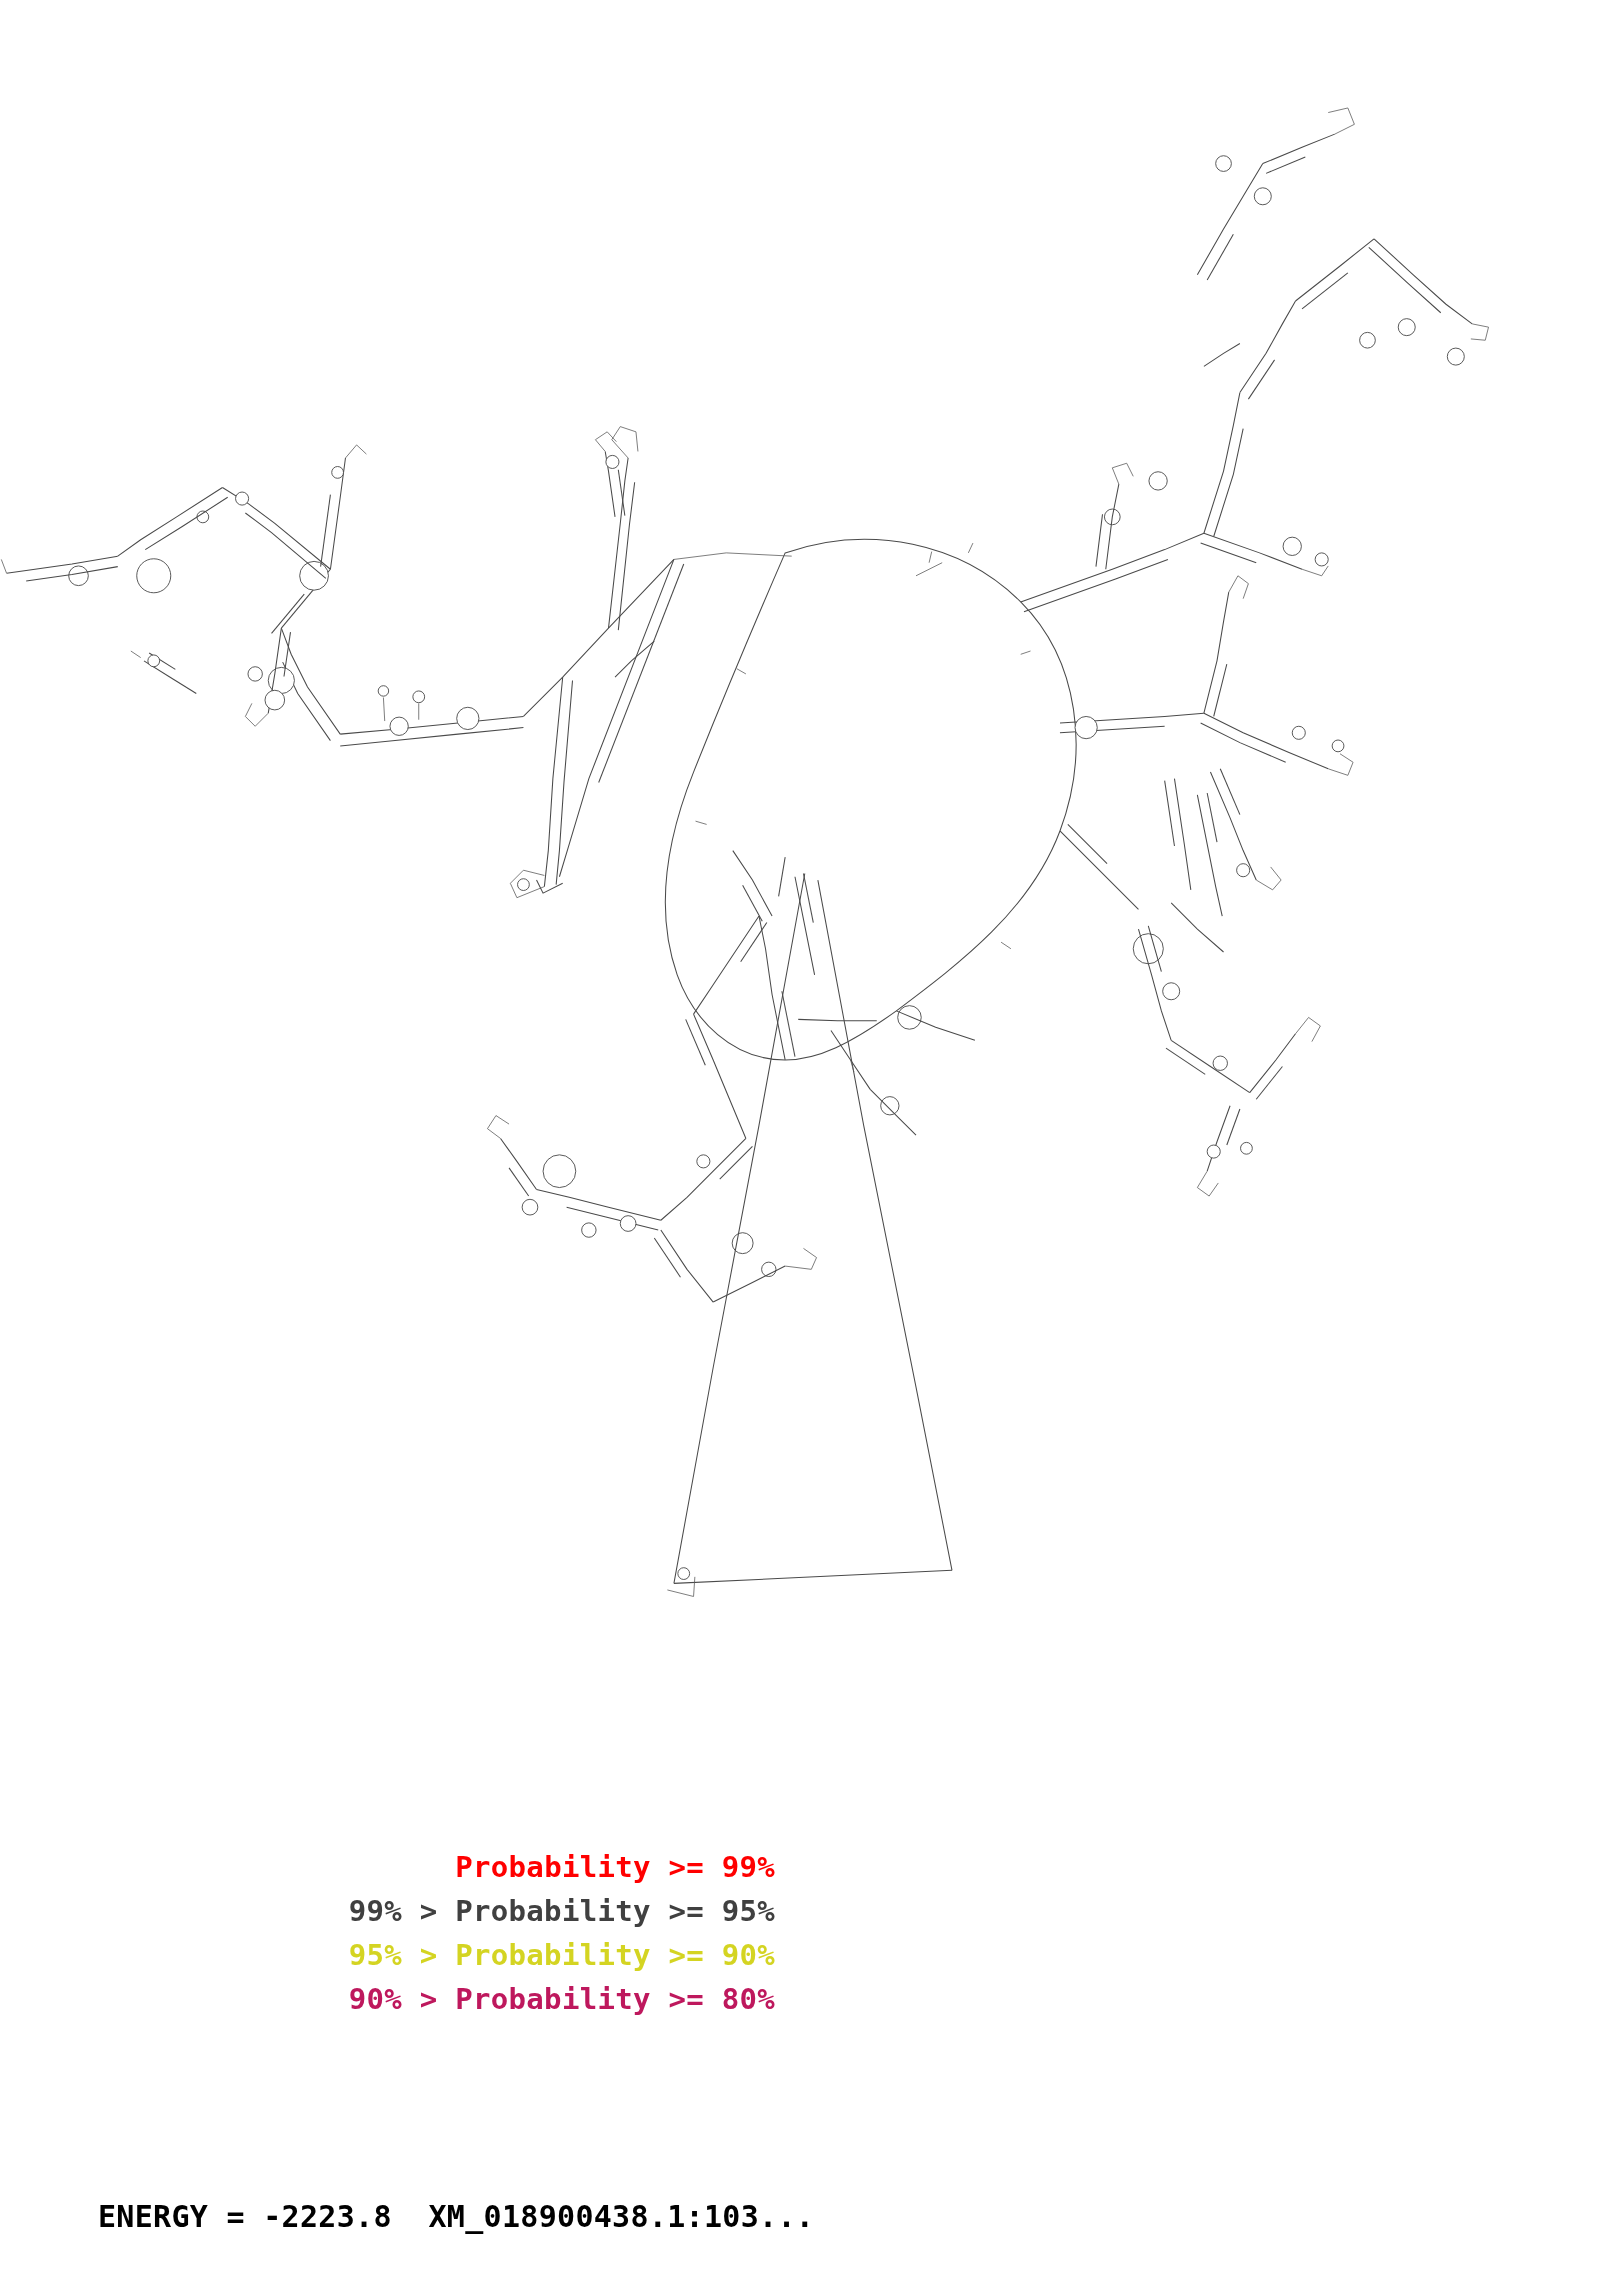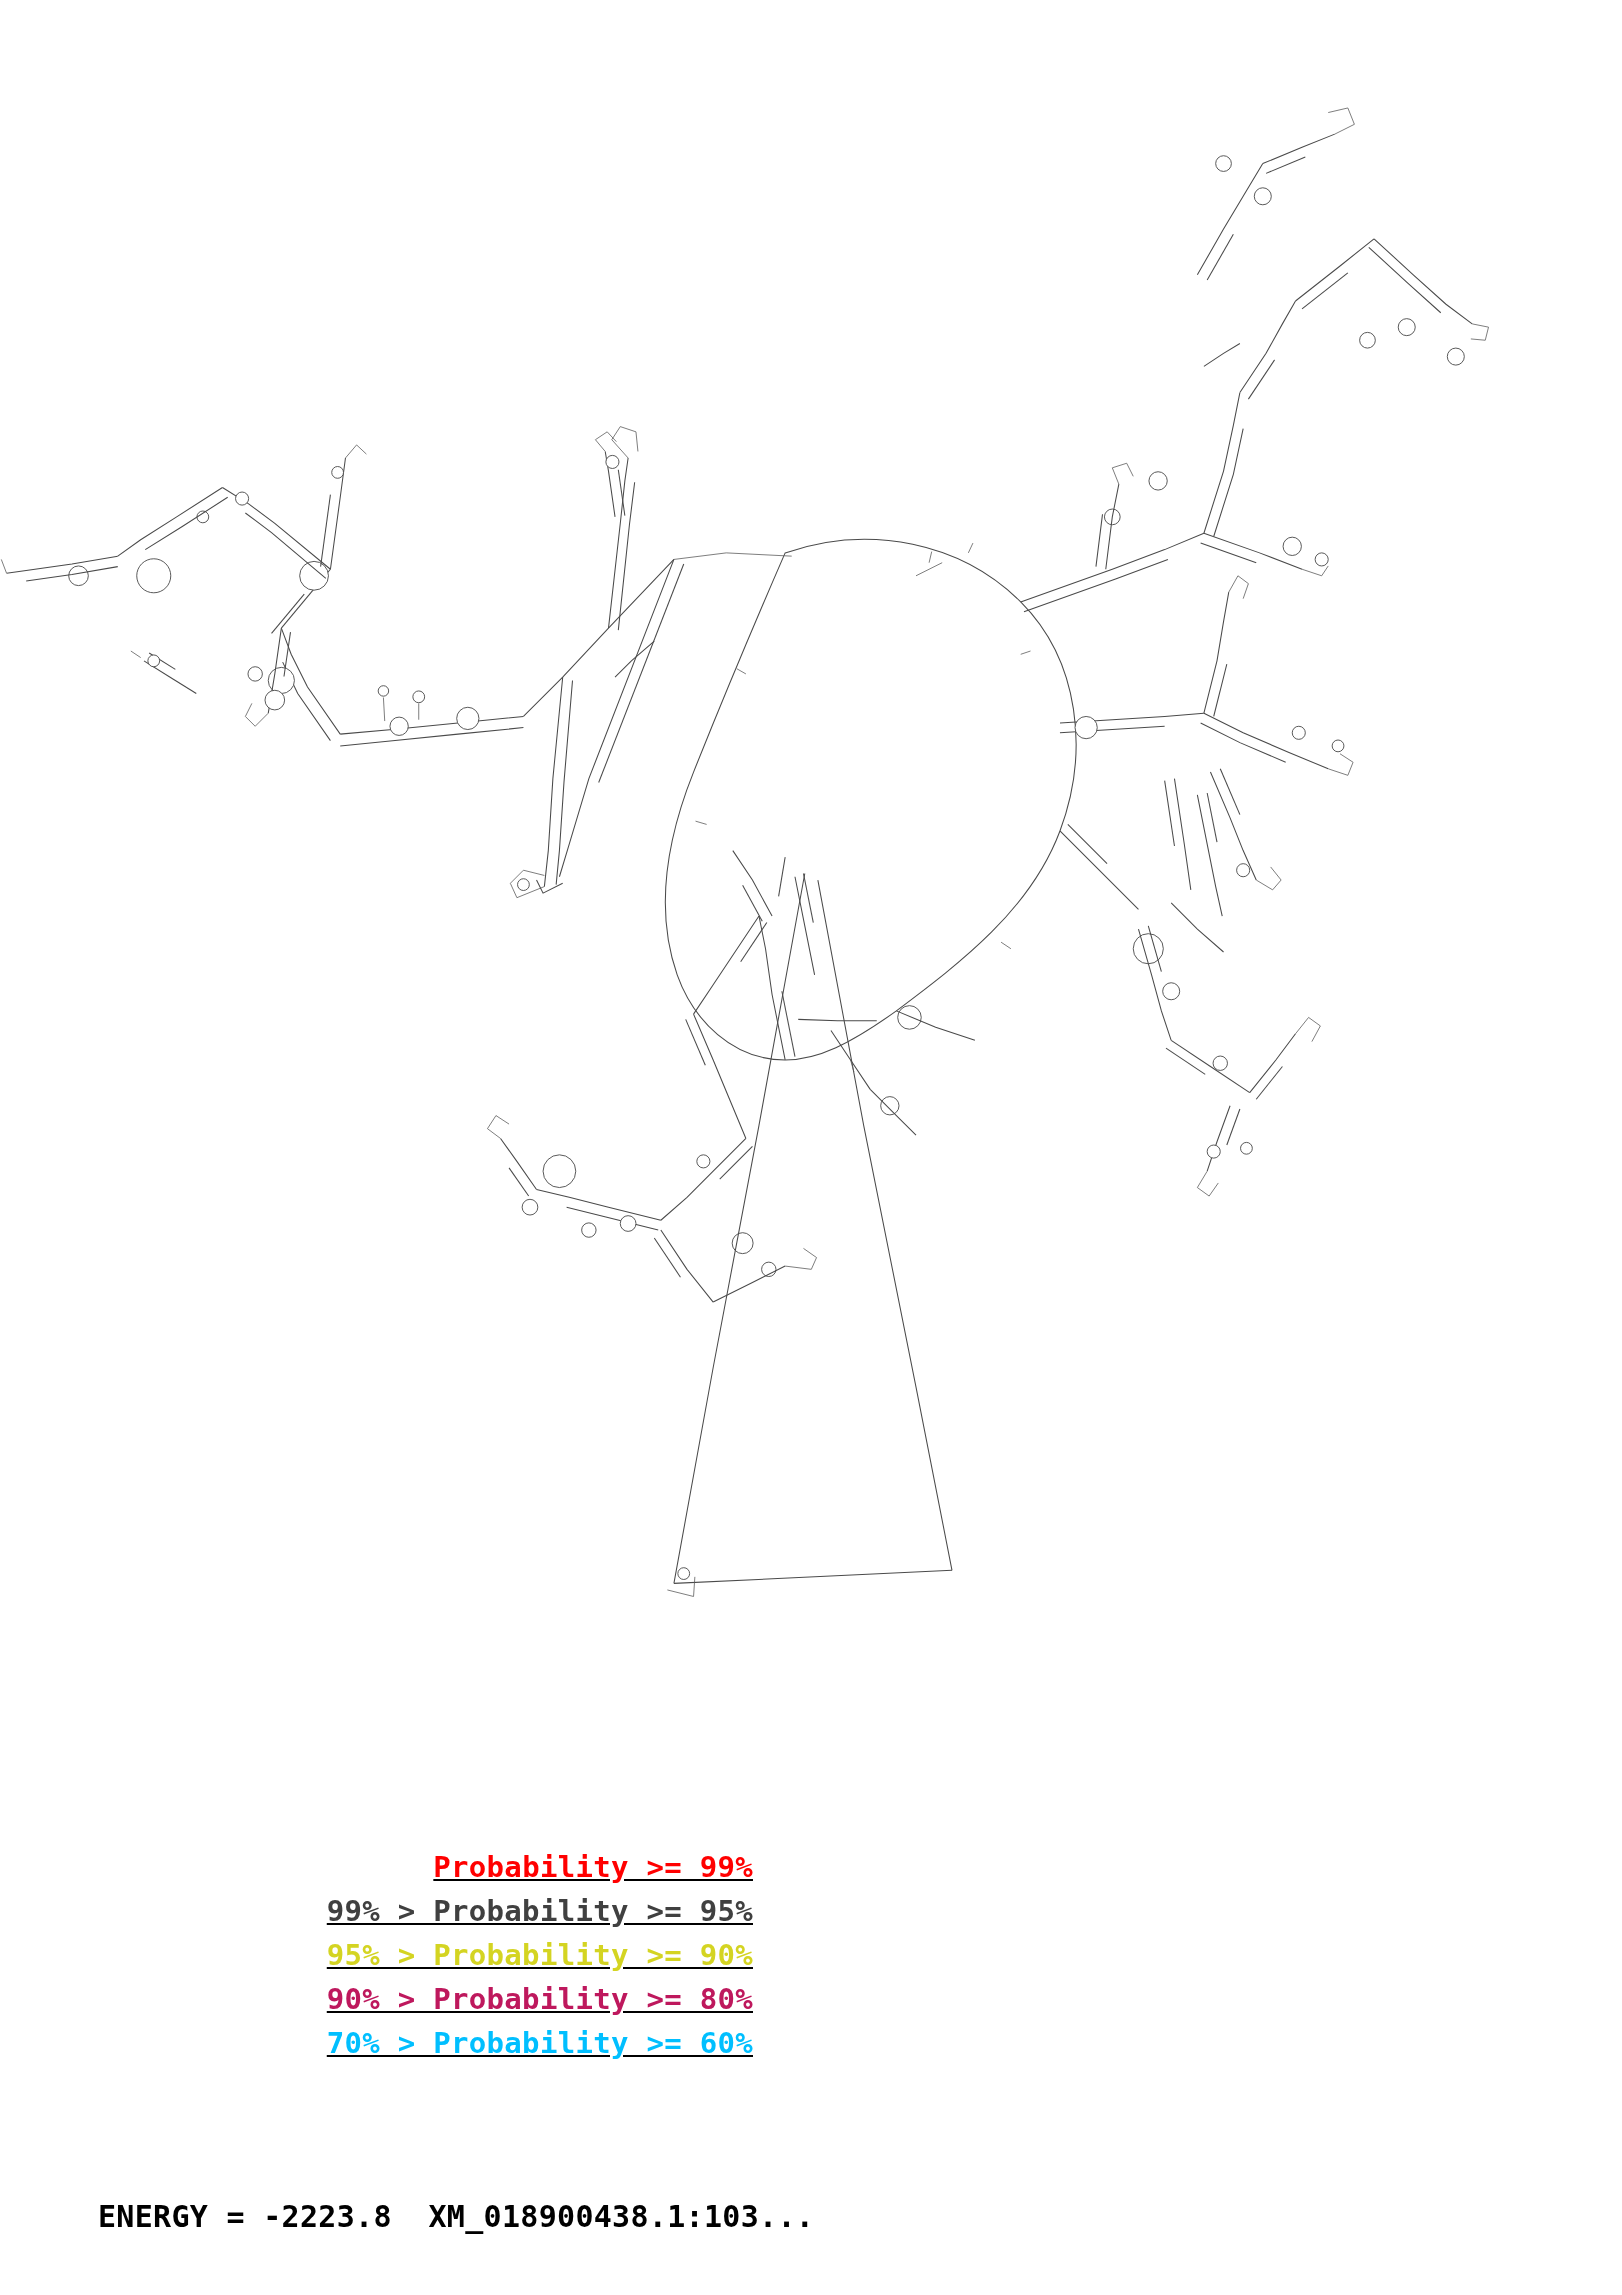--- a/index.html
+++ b/index.html
@@ -21,24 +21,23 @@
     width: 1622px;
     height: 1675px;
   }
   #structure-svg {
     display: block;
     width: 1622px;
     height: 1675px;
   }
   #legend-panel {
     position: absolute;
-    left: 86px;
+    left: 108px;
     top: 1845px;
     width: 851px;
-    text-decoration: underline;
   }
   .legend-row {
     font-family: "DejaVu Sans Mono", monospace;
     font-size: 29px;
     font-weight: bold;
     letter-spacing: 0.3px;
     line-height: 1.52;
     white-space: pre;
     text-align: right;
     width: 667px;
@@ -278,17 +277,16 @@
     </g>
 
   </svg>
 </div>
 
 <div id="legend-panel">
   <div class="legend-row" style="color:#ff0000">Probability &gt;= 99%</div>
   <div class="legend-row" style="color:#404040">99% &gt; Probability &gt;= 95%</div>
   <div class="legend-row" style="color:#d4d422">95% &gt; Probability &gt;= 90%</div>
   <div class="legend-row" style="color:#be185d">90% &gt; Probability &gt;= 80%</div>
-  <div class="legend-row" style="color:#00bfff">70% &gt; Probability &gt;= 60%</div>
 </div>
 
 <div id="energy-line">ENERGY = -2223.8  XM_018900438.1:103...</div>
 
 
 </body></html>

